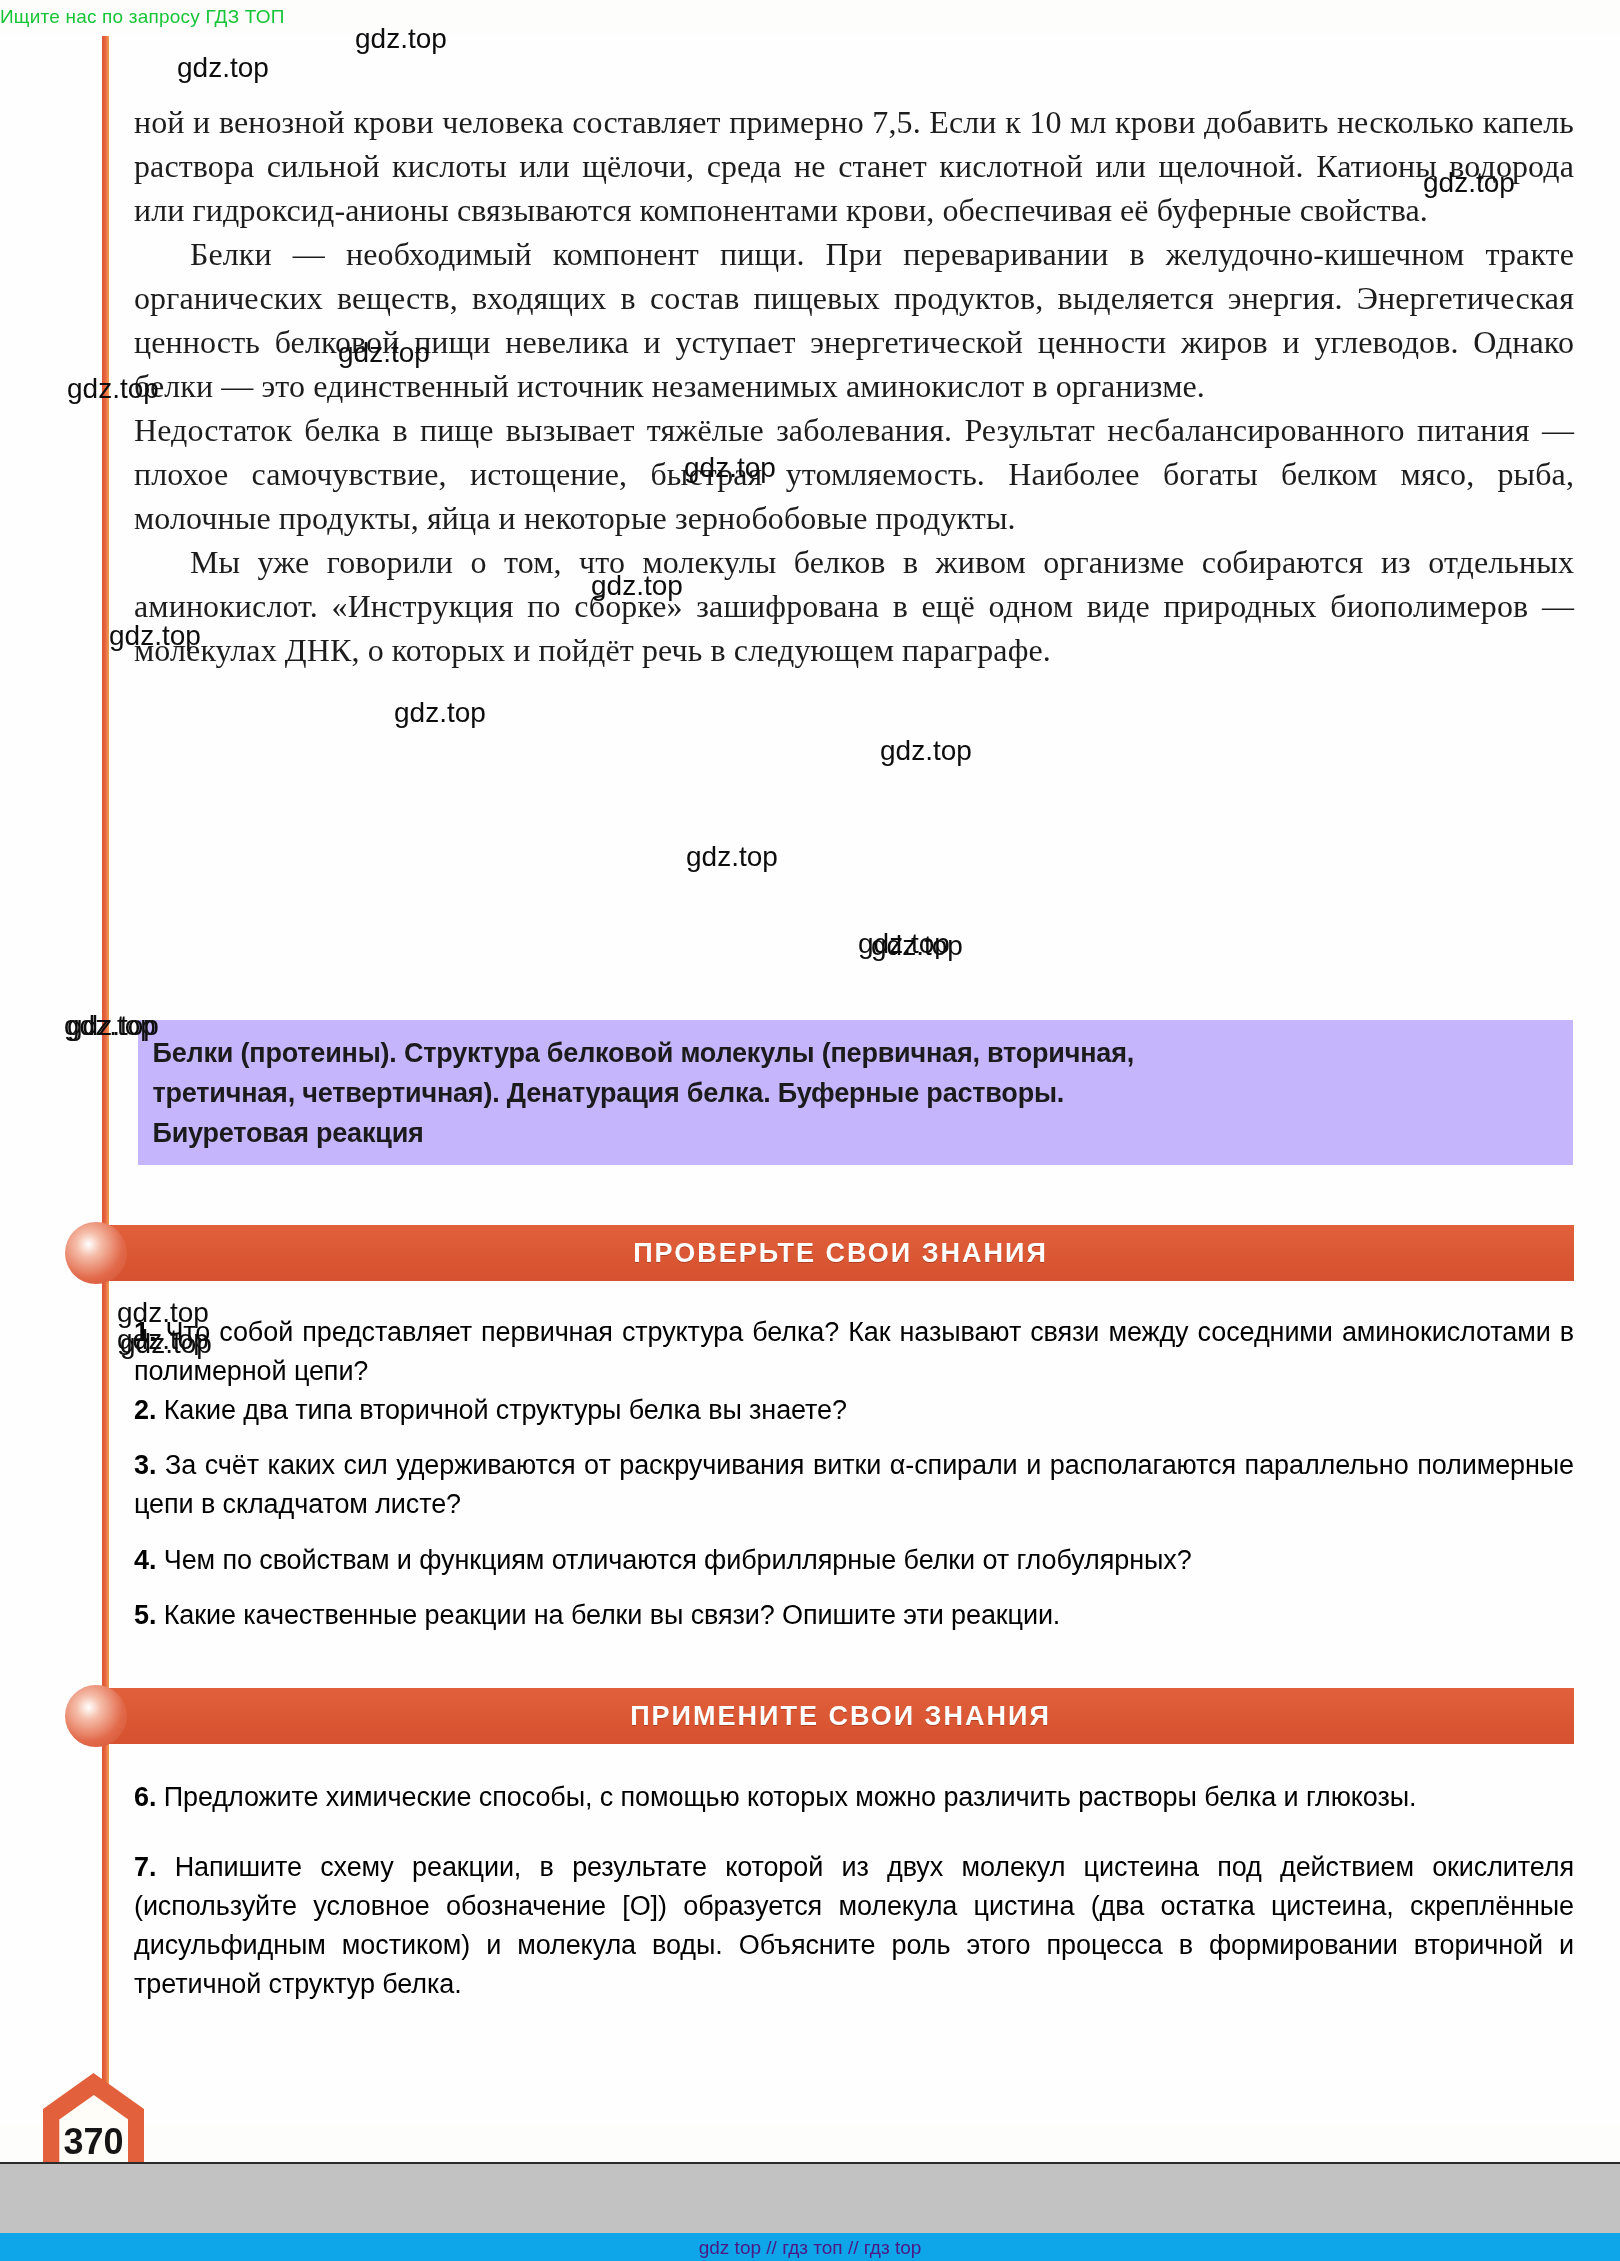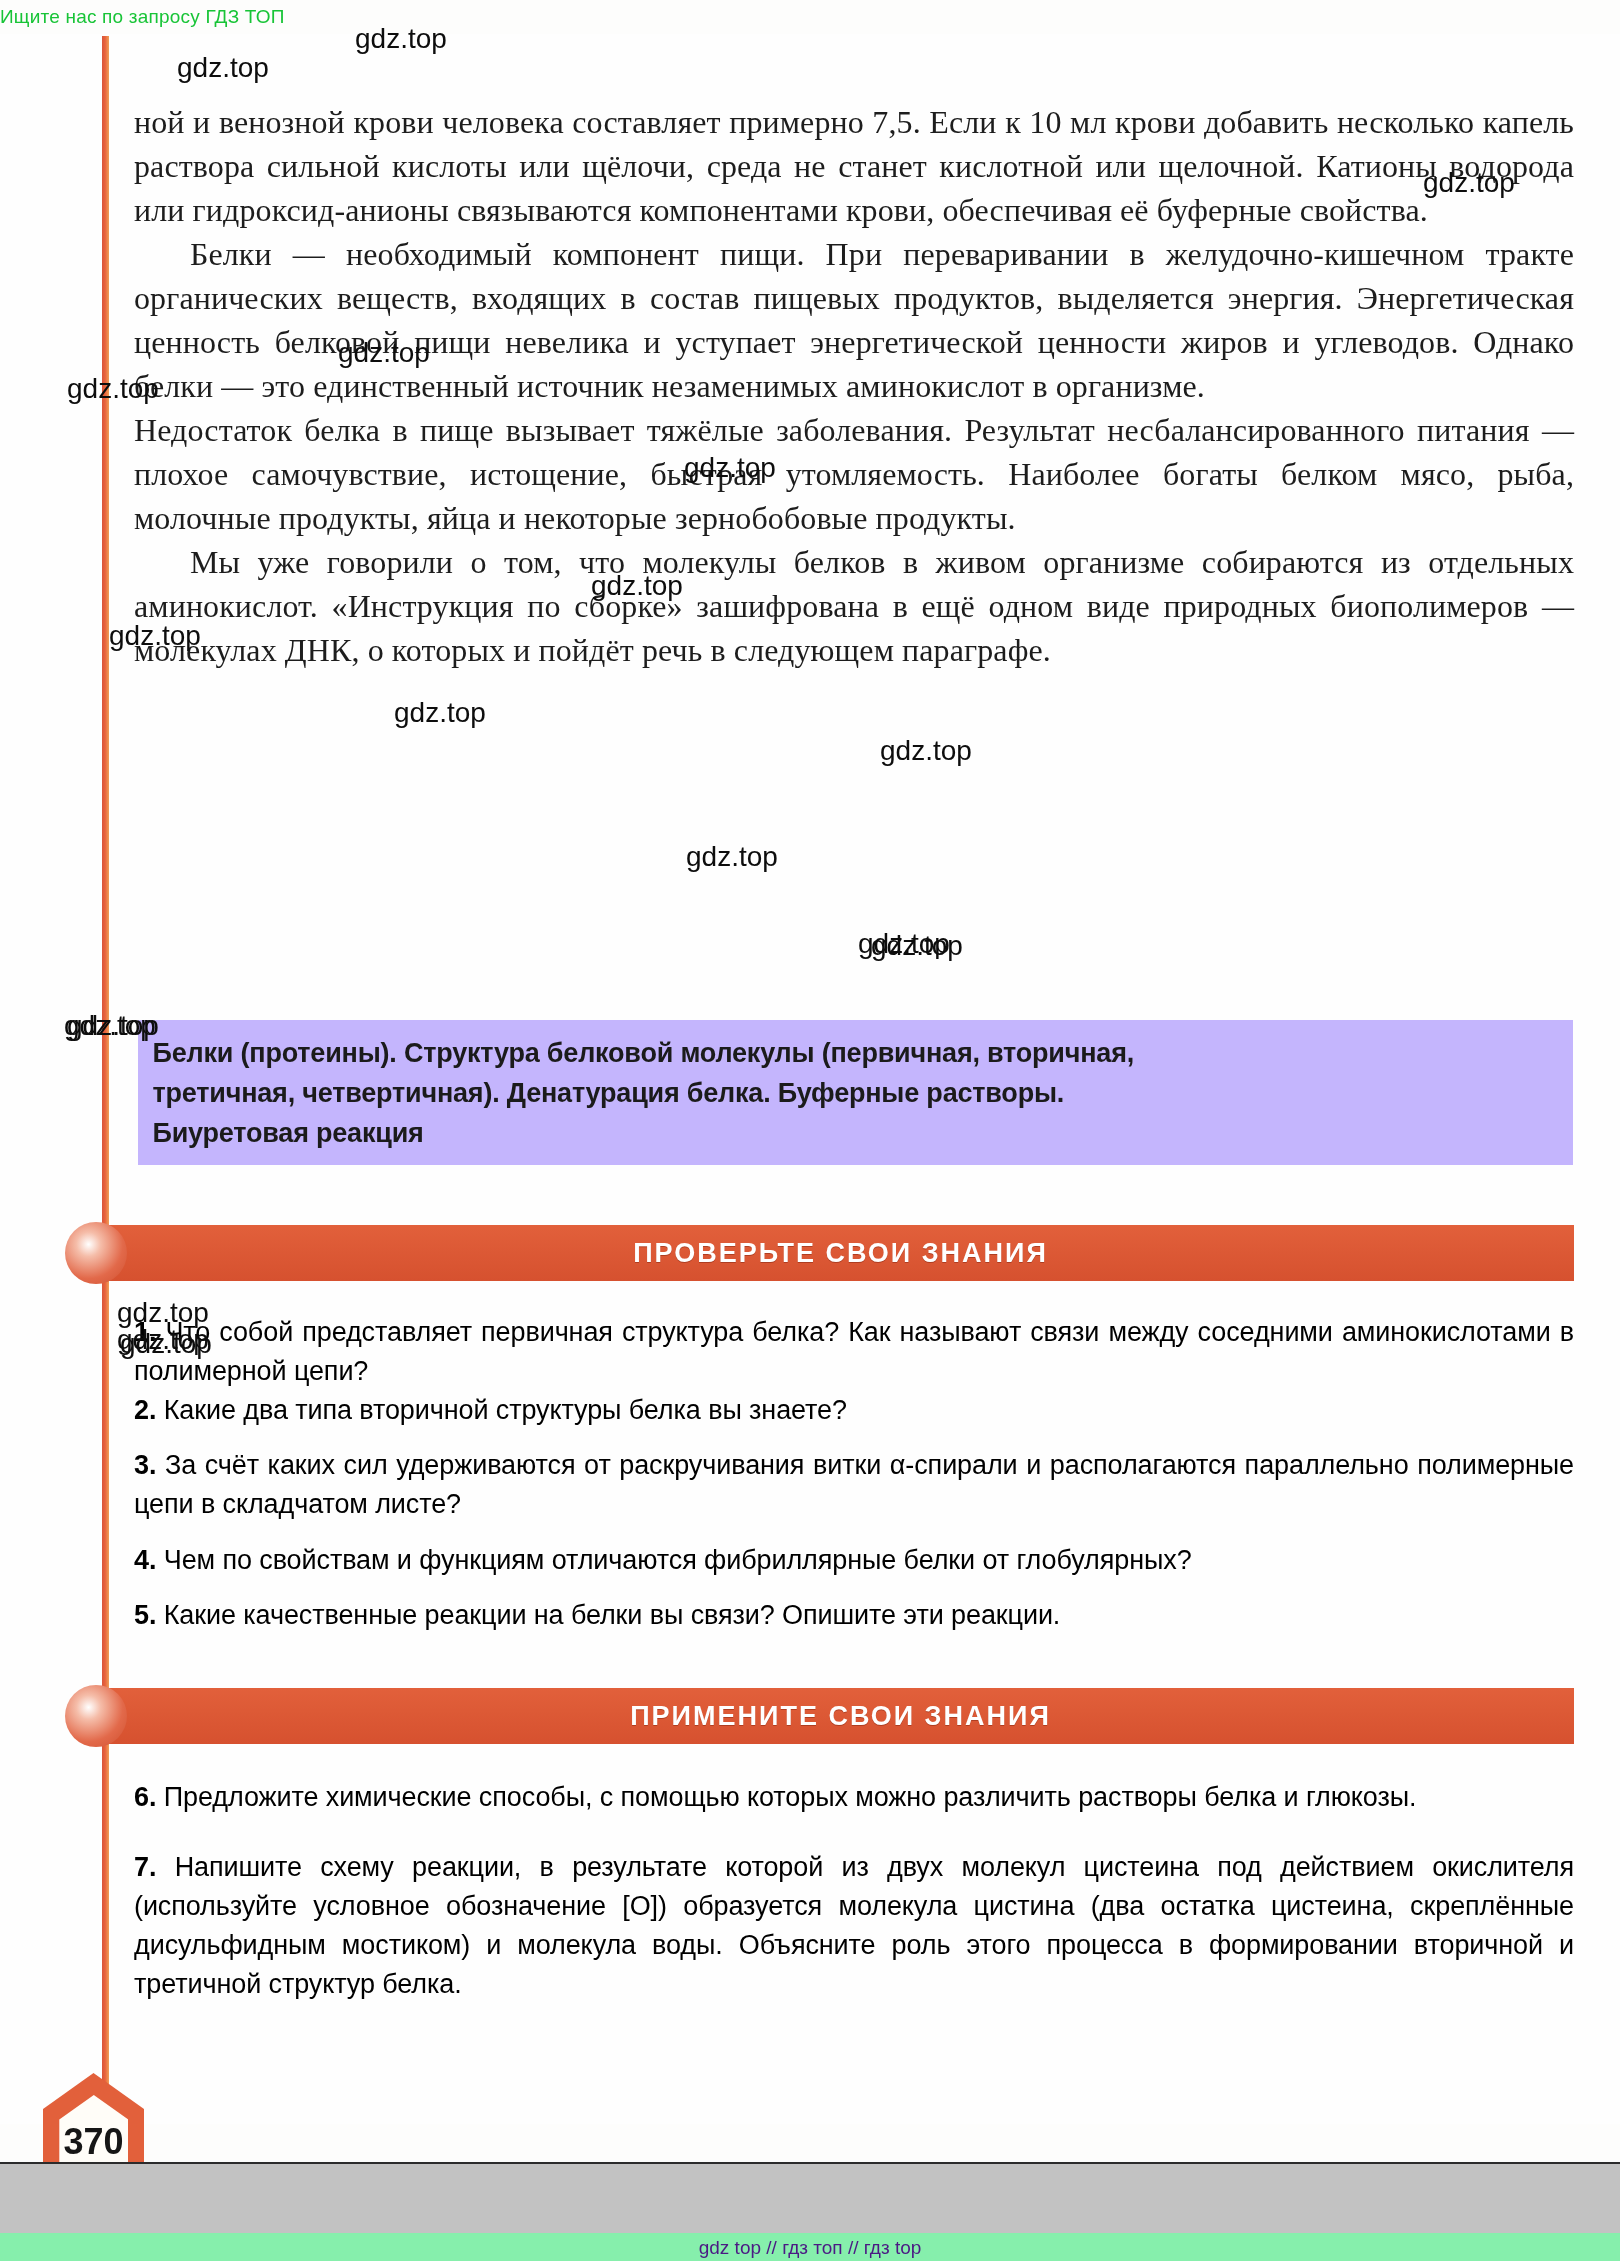--- a/index.html
+++ b/index.html
@@ -201,21 +201,21 @@
     position: absolute;
     left: 0;
     top: 2233px;
     width: 1620px;
     height: 29px;
     text-align: center;
     line-height: 29px;
     font-family: "Liberation Sans", sans-serif;
     font-size: 19px;
     color: #4b1a84;
-    background: #86efac;
+    background: #0ea5e9;
     white-space: nowrap;
   }
 
   
   .wm {
     position: absolute;
     font-family: "Liberation Sans", sans-serif;
     color: #0d0d0d;
     white-space: nowrap;
     pointer-events: none;

